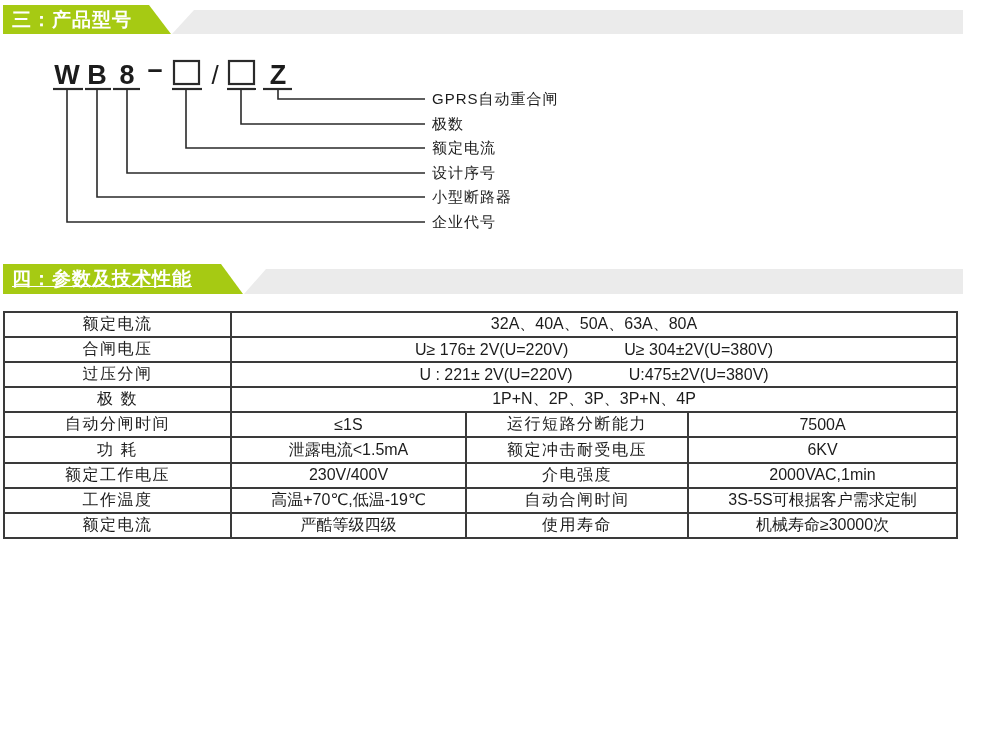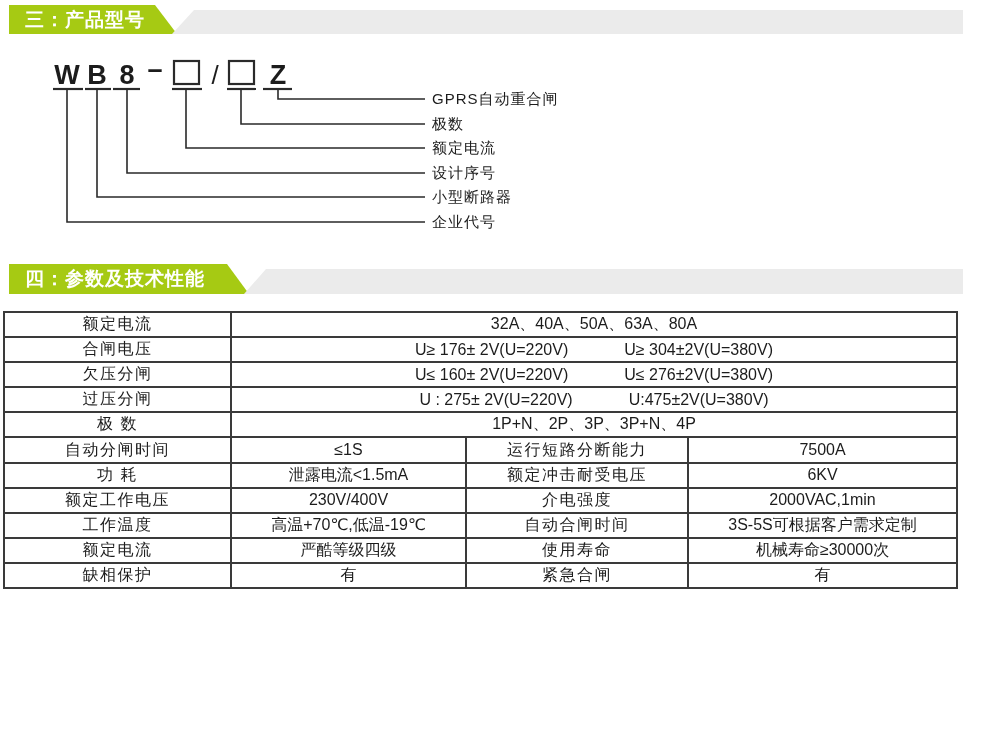--- a/index.html
+++ b/index.html
@@ -11,29 +11,29 @@
   *{margin:0;padding:0;box-sizing:border-box;}
   html,body{width:1000px;height:746px;background:#ffffff;overflow:hidden;
     font-family:"Liberation Sans","DejaVu Sans",sans-serif;color:var(--ink);}
   .page{position:relative;width:1000px;height:746px;background:#fff;}
 
   
   .banner-green{
     position:absolute;left:3px;background:var(--green);
     clip-path:polygon(0 0, calc(100% - 22px) 0, 100% 100%, 0 100%);
     color:#fff;font-weight:bold;font-size:19px;line-height:29px;
-    padding:0 34px 0 16px;letter-spacing:1px;white-space:nowrap;margin-left:6px;
+    padding:0 34px 0 9px;letter-spacing:1px;white-space:nowrap;
   }
   .banner-gray{
     position:absolute;background:var(--graybar);
     clip-path:polygon(22px 0, 100% 0, 100% 100%, 0 100%);
   }
   #banner1-green{top:5px;height:29px;width:168px;}
   #banner1-gray{top:10px;left:172px;width:791px;height:24px;}
-  #banner2-green{top:264px;height:30px;width:240px;line-height:30px;}
+  #banner2-green{top:264px;height:30px;width:240px;line-height:30px;text-decoration:underline;}
   #banner2-gray{top:269px;left:244px;width:719px;height:25px;}
 
   
   #model-svg{position:absolute;left:0;top:45px;}
   #model-svg text{fill:var(--ink);}
   .model-char{font-size:27px;font-weight:bold;}
   .model-slash{font-size:26px;font-weight:normal;}
   .diagram-label{font-size:15px;letter-spacing:1px;}
   .dline{stroke:#2a2a2a;stroke-width:1.6;fill:none;}
   .uline{stroke:#2a2a2a;stroke-width:2.2;}
@@ -111,33 +111,24 @@
       <tr>
         <td class="lbl">合闸电压</td>
         <td colspan="3">
           <div class="pairwrap">
             <span>U≥ 176± 2V(U=220V)</span>
             <span>U≥ 304±2V(U=380V)</span>
           </div>
         </td>
       </tr>
       <tr>
-        <td class="lbl">欠压分闸</td>
-        <td colspan="3">
-          <div class="pairwrap">
-            <span>U≤ 160± 2V(U=220V)</span>
-            <span>U≤ 276±2V(U=380V)</span>
-          </div>
-        </td>
-      </tr>
-      <tr>
         <td class="lbl">过压分闸</td>
         <td colspan="3">
           <div class="pairwrap">
-            <span>U : 275± 2V(U=220V)</span>
+            <span>U : 221± 2V(U=220V)</span>
             <span>U:475±2V(U=380V)</span>
           </div>
         </td>
       </tr>
       <tr>
         <td class="lbl">极 数</td>
         <td colspan="3">1P+N、2P、3P、3P+N、4P</td>
       </tr>
 
       <tr>
@@ -163,22 +154,16 @@
         <td>高温+70℃,低温-19℃</td>
         <td class="lbl">自动合闸时间</td>
         <td>3S-5S可根据客户需求定制</td>
       </tr>
       <tr>
         <td class="lbl">额定电流</td>
         <td>严酷等级四级</td>
         <td class="lbl">使用寿命</td>
         <td>机械寿命≥30000次</td>
       </tr>
-      <tr>
-        <td class="lbl">缺相保护</td>
-        <td>有</td>
-        <td class="lbl">紧急合闸</td>
-        <td>有</td>
-      </tr>
     </tbody>
   </table>
 
 </div>
 
 </body></html>

